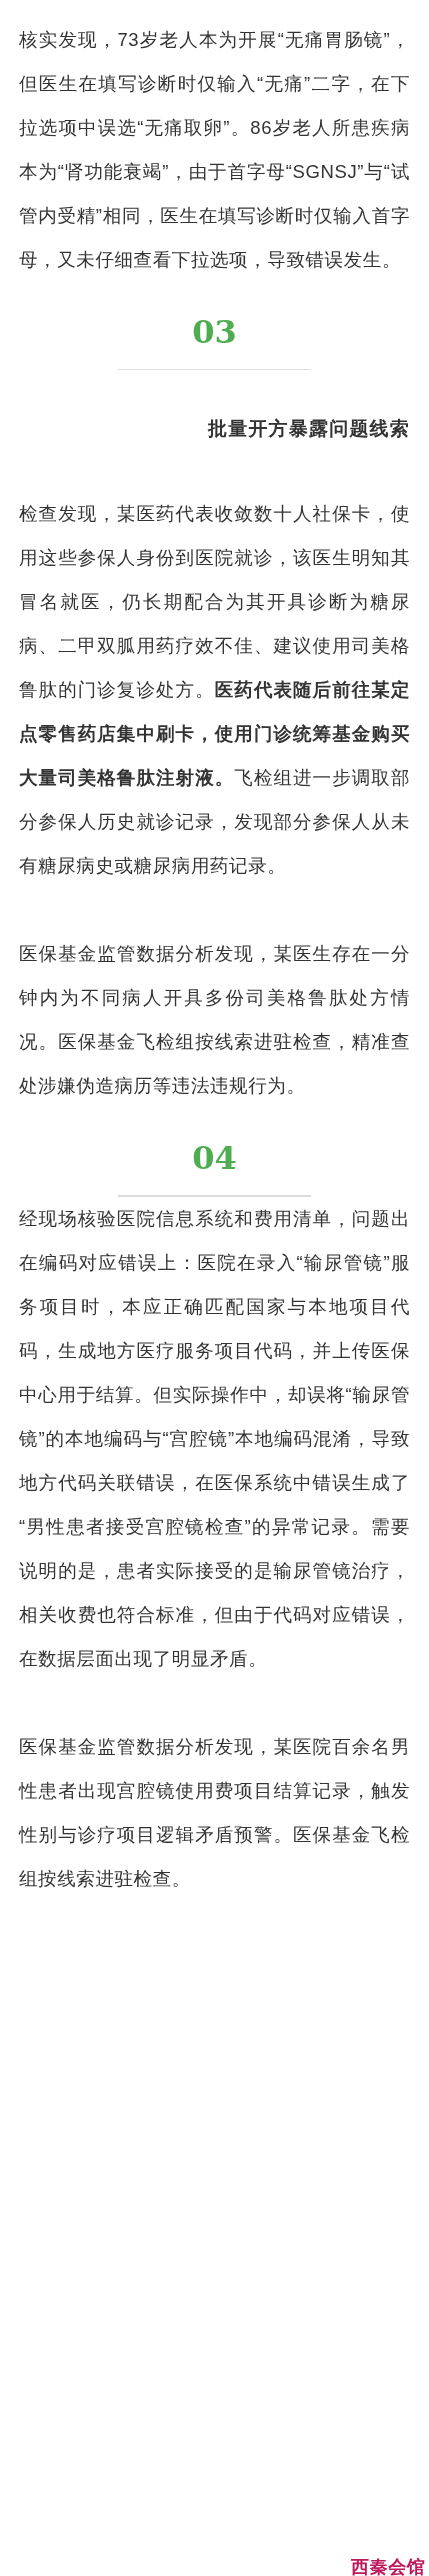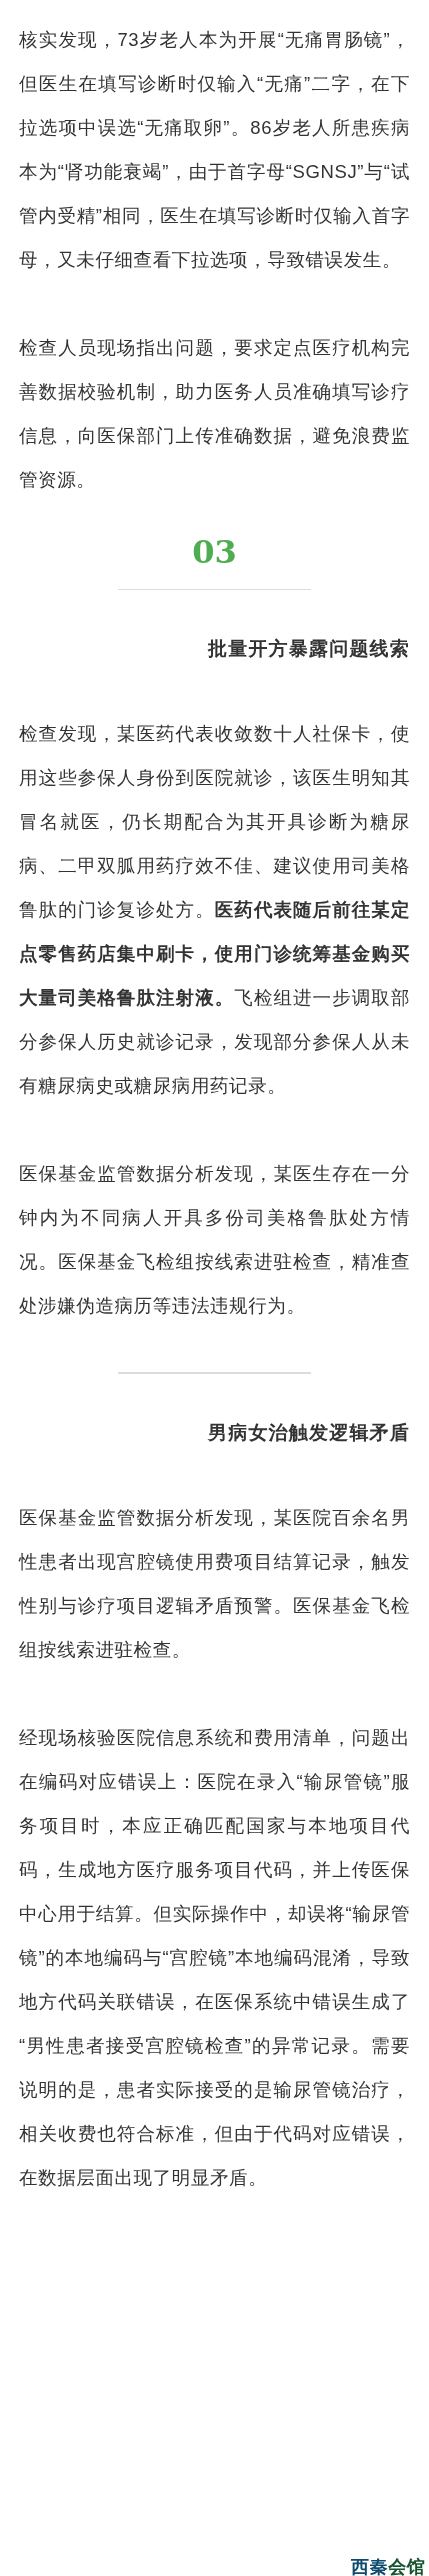--- a/index.html
+++ b/index.html
@@ -57,50 +57,49 @@
   }
   .watermark {
     position: absolute;
     right: 3.6px;
     bottom: 4.8px;
     font-size: 18px;
     font-weight: 700;
     letter-spacing: 0.6px;
     white-space: nowrap;
   }
-  .wm-primary { color: #0c4a6e; }
-  .wm-secondary { color: #14532d; }
+  .wm-primary { color: #be185d; }
+  .wm-secondary { color: #be185d; }
 </style>
 </head>
 <body>
 
 <div class="page">
 
   <p class="para">核实发现，73岁老人本为开展“无痛胃肠镜”，但医生在填写诊断时仅输入“无痛”二字，在下拉选项中误选“无痛取卵”。86岁老人所患疾病本为“肾功能衰竭”，由于首字母“SGNSJ”与“试管内受精”相同，医生在填写诊断时仅输入首字母，又未仔细查看下拉选项，导致错误发生。</p>
 
-  <p class="para">检查人员现场指出问题，要求定点医疗机构完善数据校验机制，助力医务人员准确填写诊疗信息，向医保部门上传准确数据，避免浪费监管资源。</p>
 
   <div class="section">
     <div class="section-num">03</div>
     <div class="divider"></div>
     <h2 class="section-title">批量开方暴露问题线索</h2>
   </div>
 
   <p class="para"><span>检查发现，某医药代表收敛数十人社保卡，使用这些参保人身份到医院就诊，该医生明知其冒名就医，仍长期配合为其开具诊断为糖尿病、二甲双胍用药疗效不佳、建议使用司美格鲁肽的门诊复诊处方。</span><strong>医药代表随后前往某定点零售药店集中刷卡，使用门诊统筹基金购买大量司美格鲁肽注射液。</strong><span>飞检组进一步调取部分参保人历史就诊记录，发现部分参保人从未有糖尿病史或糖尿病用药记录。</span></p>
 
   <p class="para">医保基金监管数据分析发现，某医生存在一分钟内为不同病人开具多份司美格鲁肽处方情况。医保基金飞检组按线索进驻检查，精准查处涉嫌伪造病历等违法违规行为。</p>
 
 
   <div class="section">
+    <div class="section-num">04</div>
     <div class="divider"></div>
-    <h2 class="section-title">男病女治触发逻辑矛盾</h2>
   </div>
 
+  <p class="para">经现场核验医院信息系统和费用清单，问题出在编码对应错误上：医院在录入“输尿管镜”服务项目时，本应正确匹配国家与本地项目代码，生成地方医疗服务项目代码，并上传医保中心用于结算。但实际操作中，却误将“输尿管镜”的本地编码与“宫腔镜”本地编码混淆，导致地方代码关联错误，在医保系统中错误生成了“男性患者接受宫腔镜检查”的异常记录。需要说明的是，患者实际接受的是输尿管镜治疗，相关收费也符合标准，但由于代码对应错误，在数据层面出现了明显矛盾。</p>
+
   <p class="para">医保基金监管数据分析发现，某医院百余名男性患者出现宫腔镜使用费项目结算记录，触发性别与诊疗项目逻辑矛盾预警。医保基金飞检组按线索进驻检查。</p>
-
-  <p class="para">经现场核验医院信息系统和费用清单，问题出在编码对应错误上：医院在录入“输尿管镜”服务项目时，本应正确匹配国家与本地项目代码，生成地方医疗服务项目代码，并上传医保中心用于结算。但实际操作中，却误将“输尿管镜”的本地编码与“宫腔镜”本地编码混淆，导致地方代码关联错误，在医保系统中错误生成了“男性患者接受宫腔镜检查”的异常记录。需要说明的是，患者实际接受的是输尿管镜治疗，相关收费也符合标准，但由于代码对应错误，在数据层面出现了明显矛盾。</p>
 
   <div class="watermark">
     <span class="wm-primary">西秦</span><span class="wm-secondary">会馆</span>
   </div>
 
 </div>
 
 
 </body></html>

